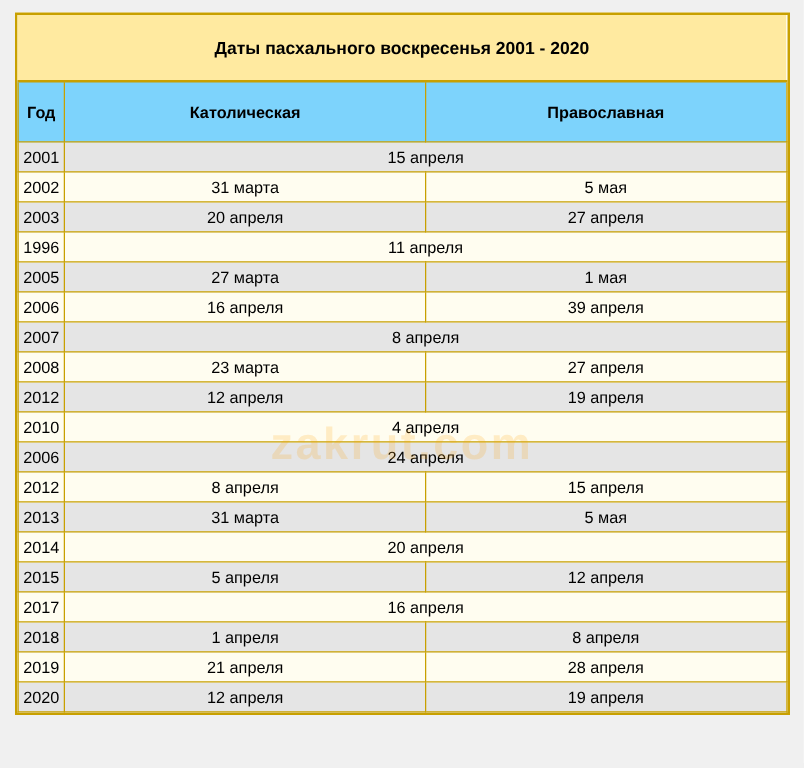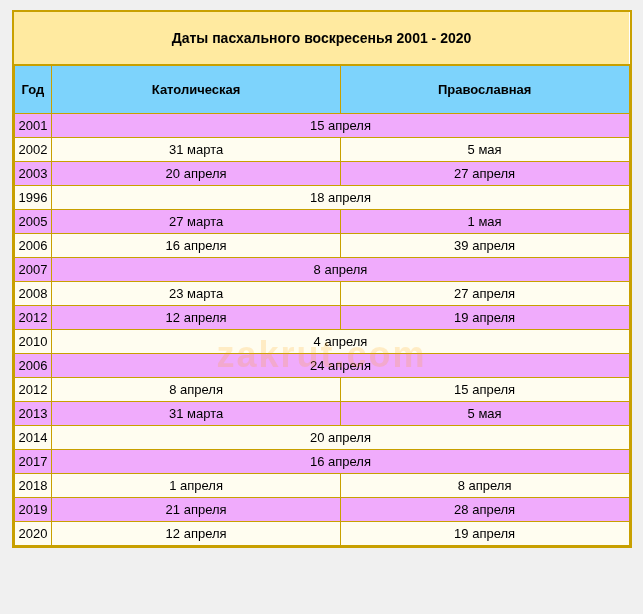--- a/index.html
+++ b/index.html
@@ -42,21 +42,21 @@
       font-size: 13px;
     }
     .header-row th:first-child {
       width: 70px;
     }
     .data-row td {
       border: 1px solid #c8a000;
       text-align: center;
       padding: 3px 4px;
       color: #000;
-      background: #f0abfc;
+      background: #e5e5e5;
       height: 24px;
     }
     .data-row:nth-child(even) td {
       background: #fffdf0;
     }
     .year-cell {
       font-weight: normal;
       width: 70px;
     }
     .span-cell {
@@ -108,21 +108,21 @@
           <td class="catholic-cell">31 марта</td>
           <td class="orthodox-cell">5 мая</td>
         </tr>
         <tr class="data-row">
           <td class="year-cell">2003</td>
           <td class="catholic-cell">20 апреля</td>
           <td class="orthodox-cell">27 апреля</td>
         </tr>
         <tr class="data-row">
           <td class="year-cell">1996</td>
-          <td colspan="2" class="span-cell">18 апреля</td>
+          <td colspan="2" class="span-cell">11 апреля</td>
         </tr>
         <tr class="data-row">
           <td class="year-cell">2005</td>
           <td class="catholic-cell">27 марта</td>
           <td class="orthodox-cell">1 мая</td>
         </tr>
         <tr class="data-row">
           <td class="year-cell">2006</td>
           <td class="catholic-cell">16 апреля</td>
           <td class="orthodox-cell">39 апреля</td>
@@ -157,20 +157,25 @@
         <tr class="data-row">
           <td class="year-cell">2013</td>
           <td class="catholic-cell">31 марта</td>
           <td class="orthodox-cell">5 мая</td>
         </tr>
         <tr class="data-row">
           <td class="year-cell">2014</td>
           <td colspan="2" class="span-cell">20 апреля</td>
         </tr>
         <tr class="data-row">
+          <td class="year-cell">2015</td>
+          <td class="catholic-cell">5 апреля</td>
+          <td class="orthodox-cell">12 апреля</td>
+        </tr>
+        <tr class="data-row">
           <td class="year-cell">2017</td>
           <td colspan="2" class="span-cell">16 апреля</td>
         </tr>
         <tr class="data-row">
           <td class="year-cell">2018</td>
           <td class="catholic-cell">1 апреля</td>
           <td class="orthodox-cell">8 апреля</td>
         </tr>
         <tr class="data-row">
           <td class="year-cell">2019</td>

